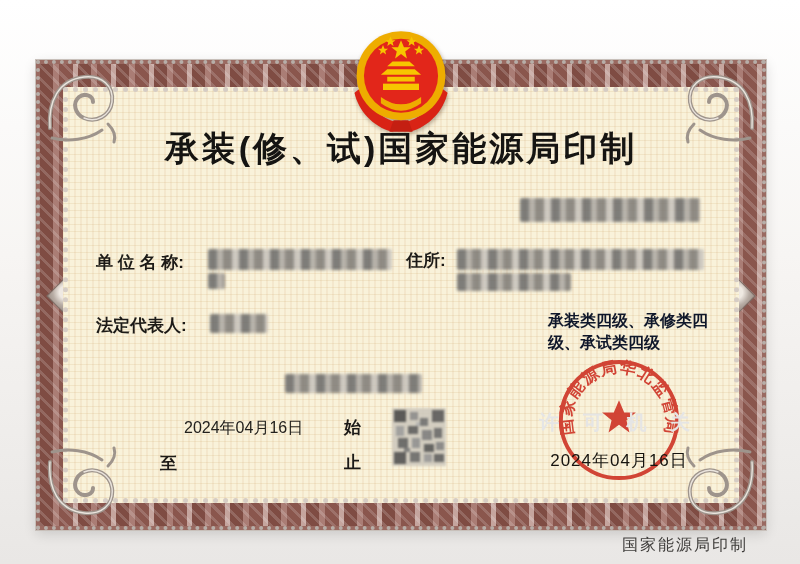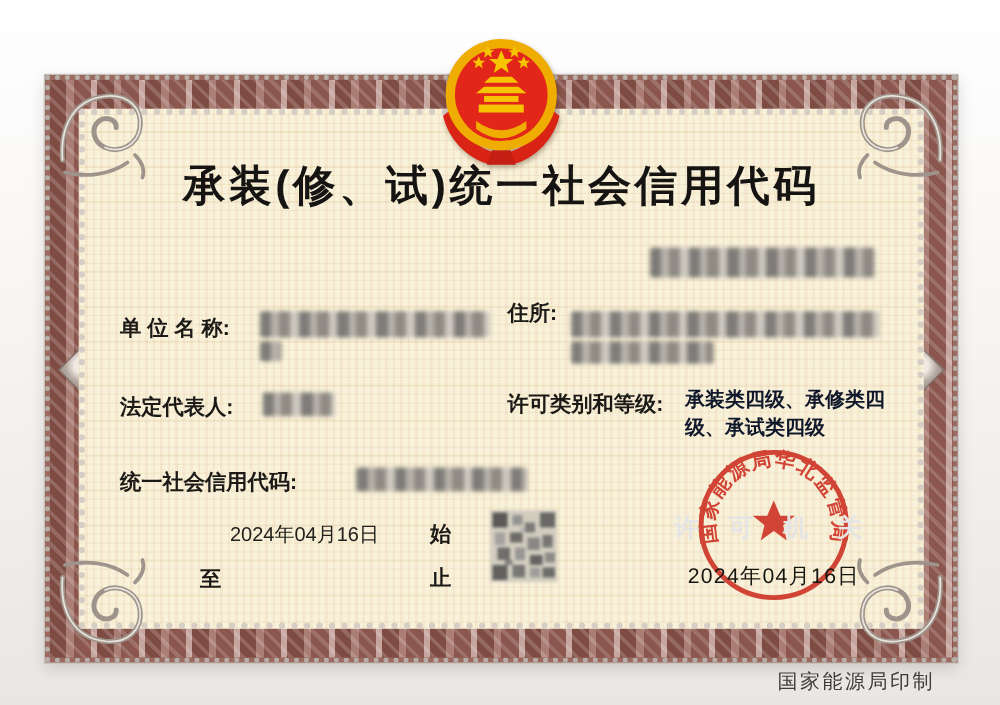--- a/index.html
+++ b/index.html
@@ -139,39 +139,37 @@
       <use href="#star5" transform="translate(60,14) scale(1.0)" fill="#f7c500"></use>
       <use href="#star5" transform="translate(67,22) scale(1.0)" fill="#f7c500"></use>
       <path d="M37,37 L63,37 L58,32.5 L42,32.5 Z" fill="#f7c500"></path>
       <path d="M31,45 L69,45 L63,40 L37,40 Z" fill="#f7c500"></path>
       <rect x="37" y="47" width="26" height="4.5" fill="#f7c500"></rect>
       <rect x="33" y="53.5" width="34" height="6" fill="#f7c500"></rect>
       <path d="M31,66 Q50,80 69,66 L69,72 Q50,86 31,72 Z" fill="#eead00"></path>
     </svg>
   </div>
 
-  <div class="title">承装(修、试)统一社会信用代码</div>
+  <div class="title">承装(修、试)国家能源局印制</div>
 
   <div class="redact" style="left:484px;top:138px;width:180px;height:24px;"></div>
 
   <div class="lbl" style="left:60px;top:191px;">单 位 名 称:</div>
   <div class="redact" style="left:172px;top:189px;width:184px;height:21px;"></div>
   <div class="redact" style="left:172px;top:213px;width:17px;height:16px;"></div>
 
-  <div class="lbl" style="left:370px;top:179px;">住所:</div>
+  <div class="lbl" style="left:370px;top:189px;">住所:</div>
   <div class="redact" style="left:421px;top:189px;width:247px;height:21px;"></div>
   <div class="redact" style="left:421px;top:213px;width:114px;height:18px;"></div>
 
   <div class="lbl" style="left:60px;top:254px;text-align:right;">法定代表人:</div>
   <div class="redact" style="left:174px;top:254px;width:58px;height:19px;"></div>
 
-  <div class="lbl" style="left:370px;top:252px;">许可类别和等级:</div>
   <div class="category-value">承装类四级、承修类四级、承试类四级</div>
 
-  <div class="lbl" style="left:60px;top:314px;">统一社会信用代码:</div>
   <div class="redact" style="left:249px;top:314px;width:137px;height:19px;"></div>
 
   <div class="val" style="left:148px;top:358px;">2024年04月16日</div>
   <div class="lbl" style="left:308px;top:356px;">始</div>
 
   <div class="lbl" style="left:124px;top:392px;">至</div>
   <div class="lbl" style="left:308px;top:391px;">止</div>
 
   <div class="qr">
     <svg viewBox="0 0 54 58">

